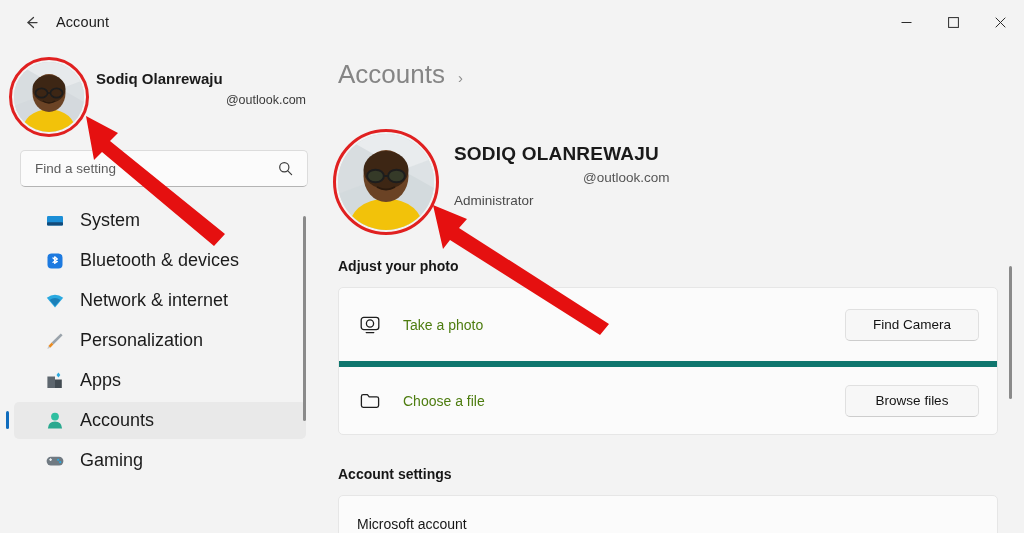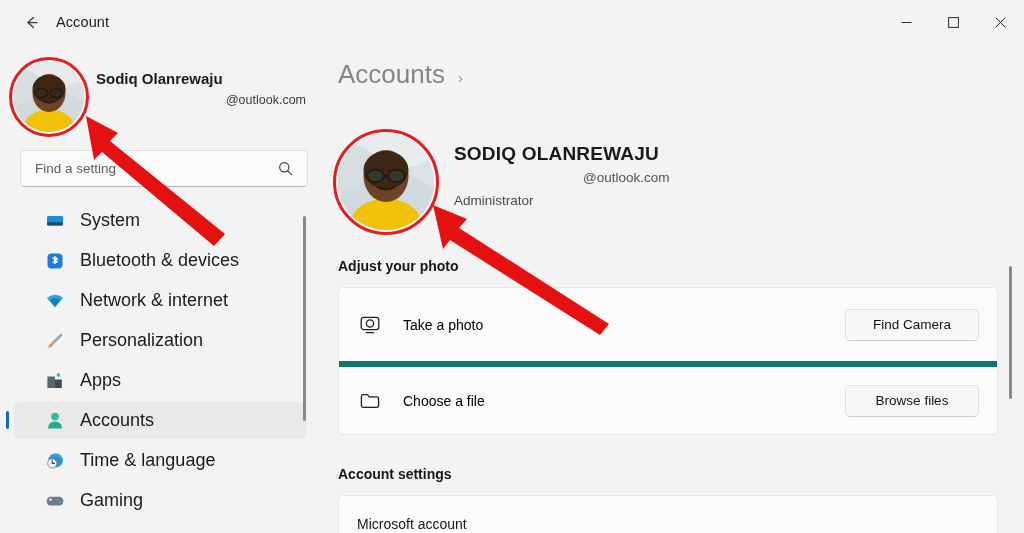--- a/index.html
+++ b/index.html
@@ -189,21 +189,21 @@
     padding: 0 18px 0 18px;
   }
   .row + .row { border-top: 6px solid #0f766e; }
   .row-ico {
     width: 26px; height: 26px;
     margin-right: 20px;
     display: flex; align-items: center; justify-content: center;
     color: #1f1f1f;
   }
   .row-ico svg { display:block; }
-  .row-label { font-size: 14px; color: #000000; flex: 1; }
+  .row-label { font-size: 14px; color: #4d7c0f; flex: 1; }
   .row-btn {
     min-width: 134px; height: 32px;
     background: #f7f7f7;
     border: 1px solid #e0e0e0;
     border-bottom-color: #cdcdcd;
     border-radius: 5px;
     font-family: "Liberation Sans", sans-serif;
     font-size: 13.5px; color: #131313;
     cursor: default;
   }
@@ -342,32 +342,20 @@
       <div class="navitem selected">
         <span class="nav-ico">
           <svg width="20" height="20" viewBox="0 0 20 20">
             <circle cx="10" cy="5.6" r="3.9" fill="#2fbfa0"></circle>
             <path d="M2.9 17.5 Q3.4 10.6 10 10.6 Q16.6 10.6 17.1 17.5 Z" fill="#2aa98f"></path>
           </svg>
         </span>
         <span class="nav-label">Accounts</span>
       </div>
 
-      <div class="navitem">
-        <span class="nav-ico">
-          <svg width="20" height="20" viewBox="0 0 20 20">
-            <circle cx="10.6" cy="9.4" r="7.2" fill="#3aa0dd"></circle>
-            <path d="M3.6 7 Q10.6 4 17.5 8.4 L15 14.6 Q8 17 4 13.4 Z" fill="#2b7fb5" opacity=".55"></path>
-            <circle cx="7.2" cy="12.4" r="4.6" fill="#eef2f5"></circle>
-            <circle cx="7.2" cy="12.4" r="4.6" fill="none" stroke="#7d8a94" stroke-width=".9"></circle>
-            <path d="M7.2 9.4 V12.4 H9.5" stroke="#3d474e" stroke-width="1.1" fill="none" stroke-linecap="round"></path>
-          </svg>
-        </span>
-        <span class="nav-label">Time &amp; language</span>
-      </div>
 
       <div class="navitem">
         <span class="nav-ico">
           <svg width="20" height="20" viewBox="0 0 20 20">
             <rect x="1.6" y="5.8" width="16.8" height="8.6" rx="4.3" fill="#707a82"></rect>
             <path d="M4.2 8.7 H7" stroke="#e9edf0" stroke-width="1.1"></path>
             <path d="M5.6 7.3 V10.1" stroke="#e9edf0" stroke-width="1.1"></path>
             <circle cx="13.2" cy="8.8" r="1.1" fill="#2aa9e0"></circle>
             <circle cx="15.2" cy="11.2" r="1.1" fill="#2aa9e0"></circle>
           </svg>

